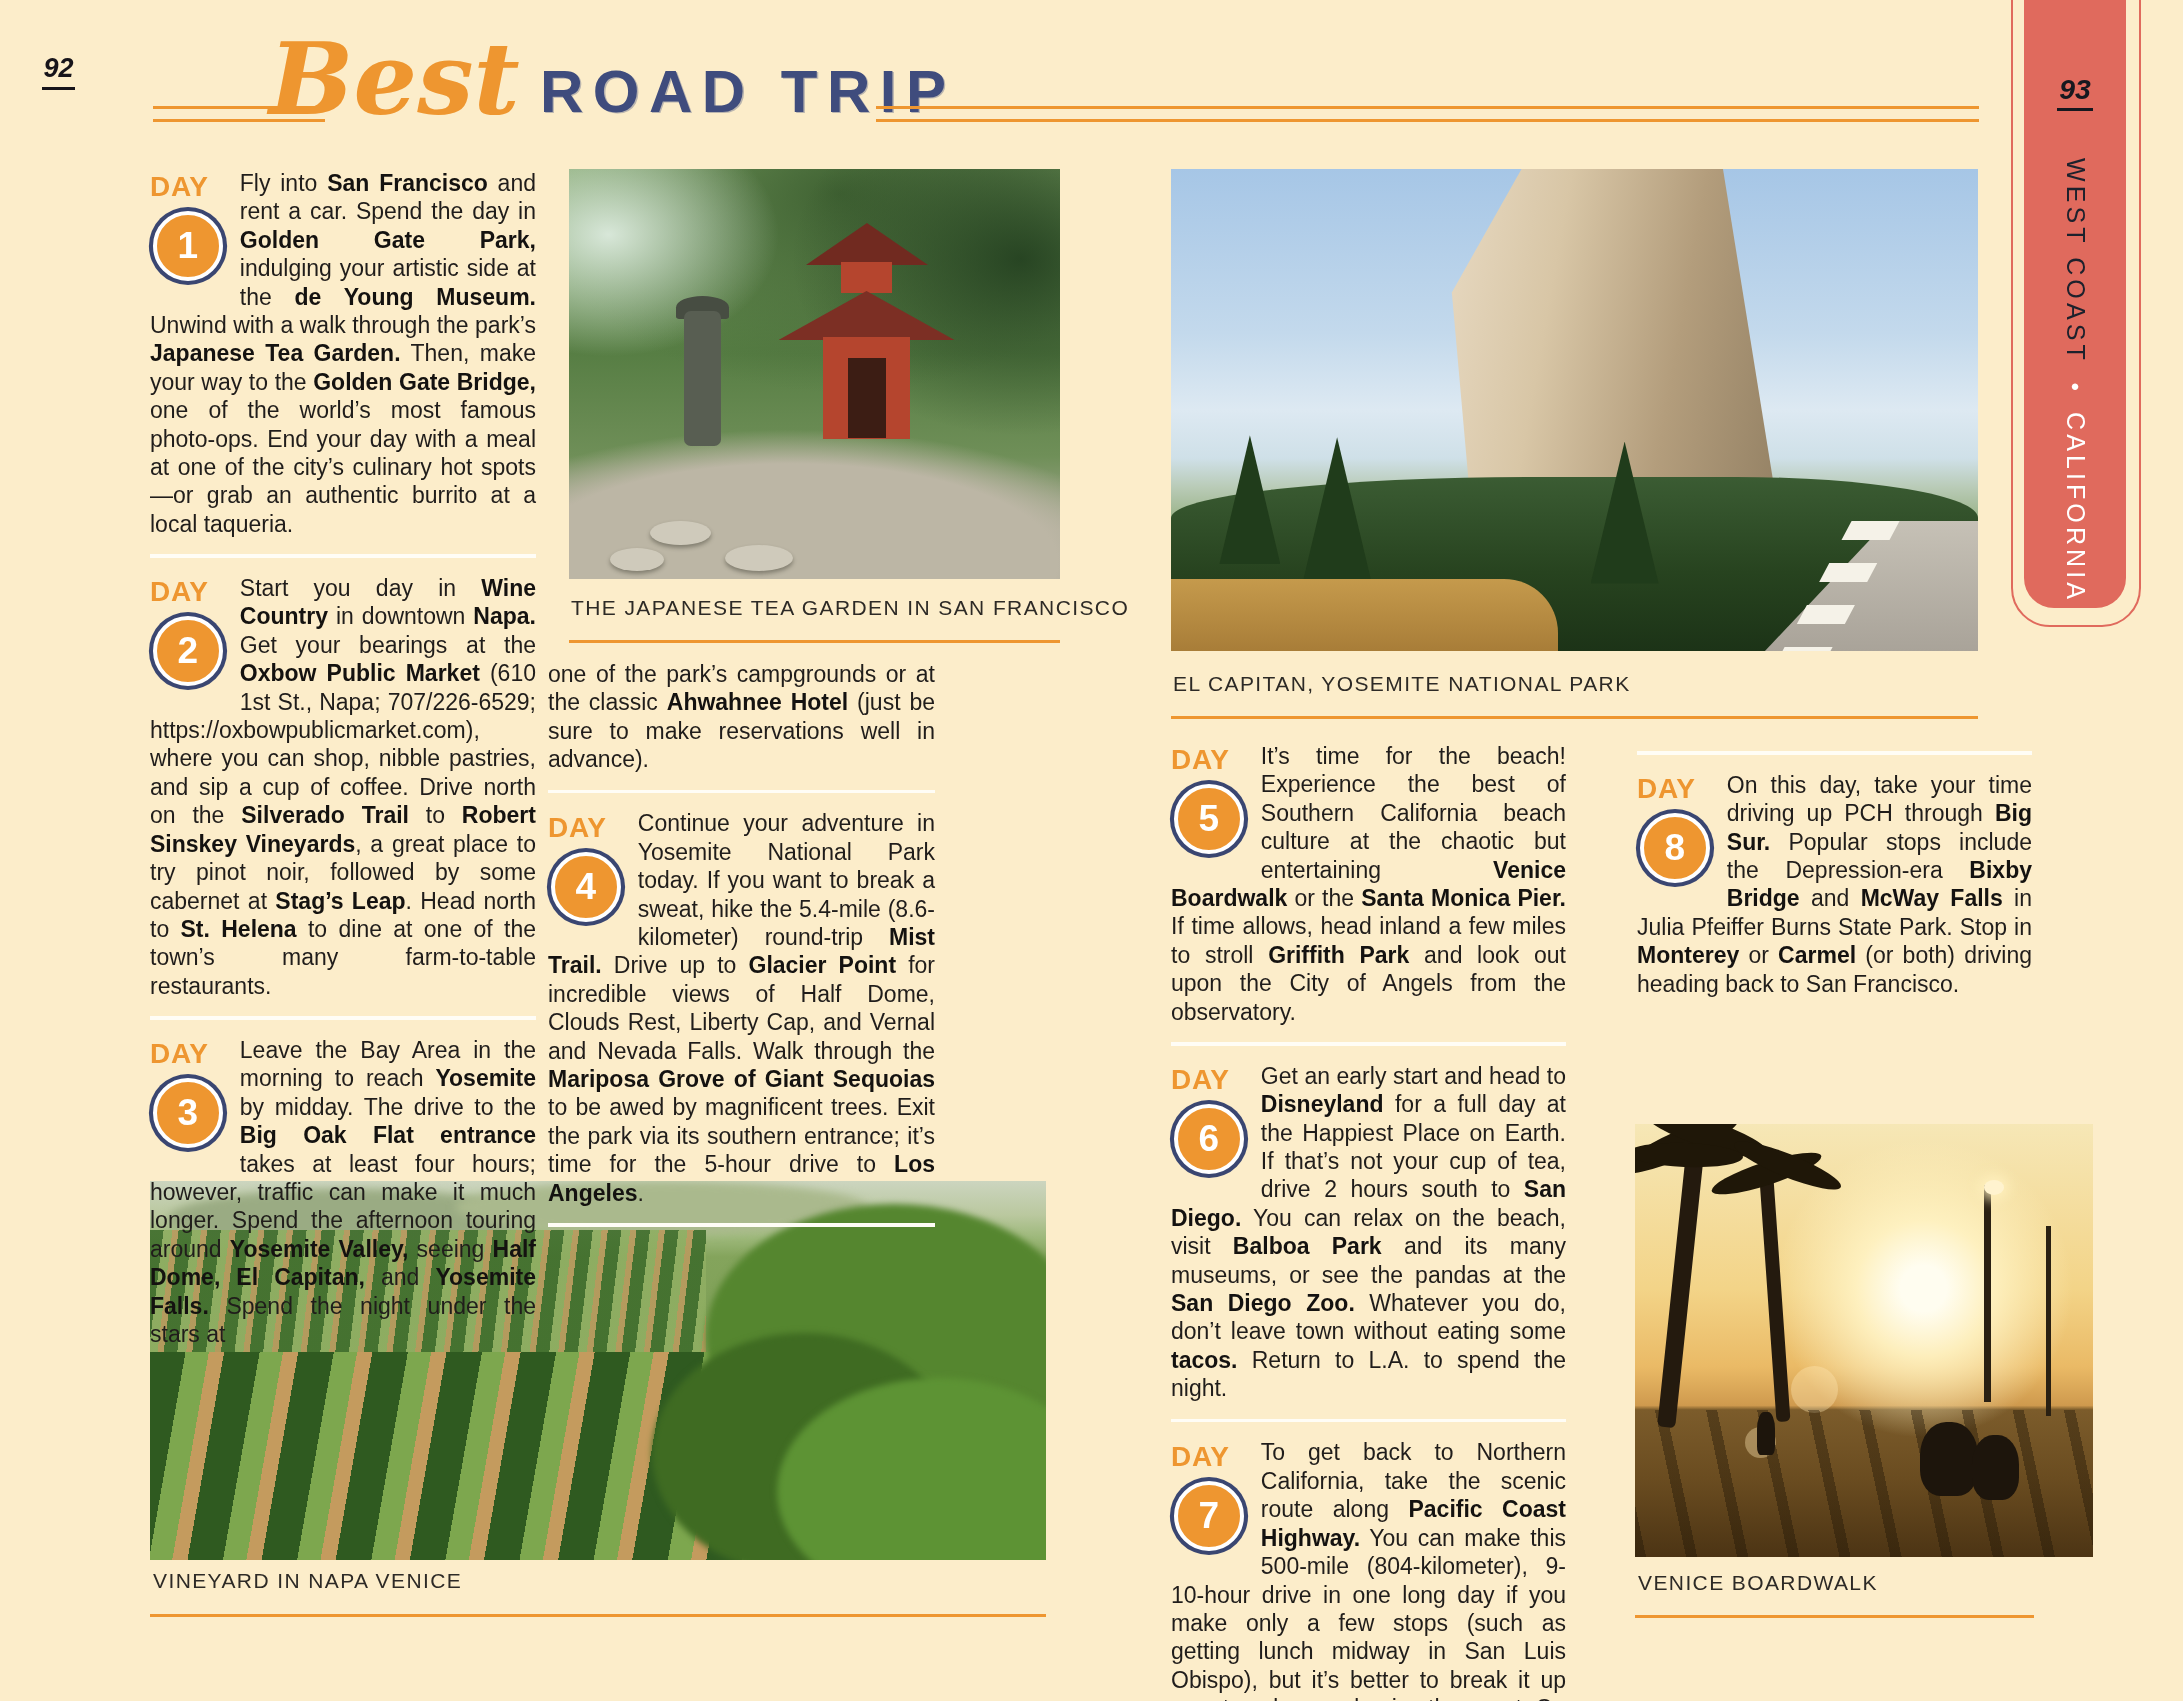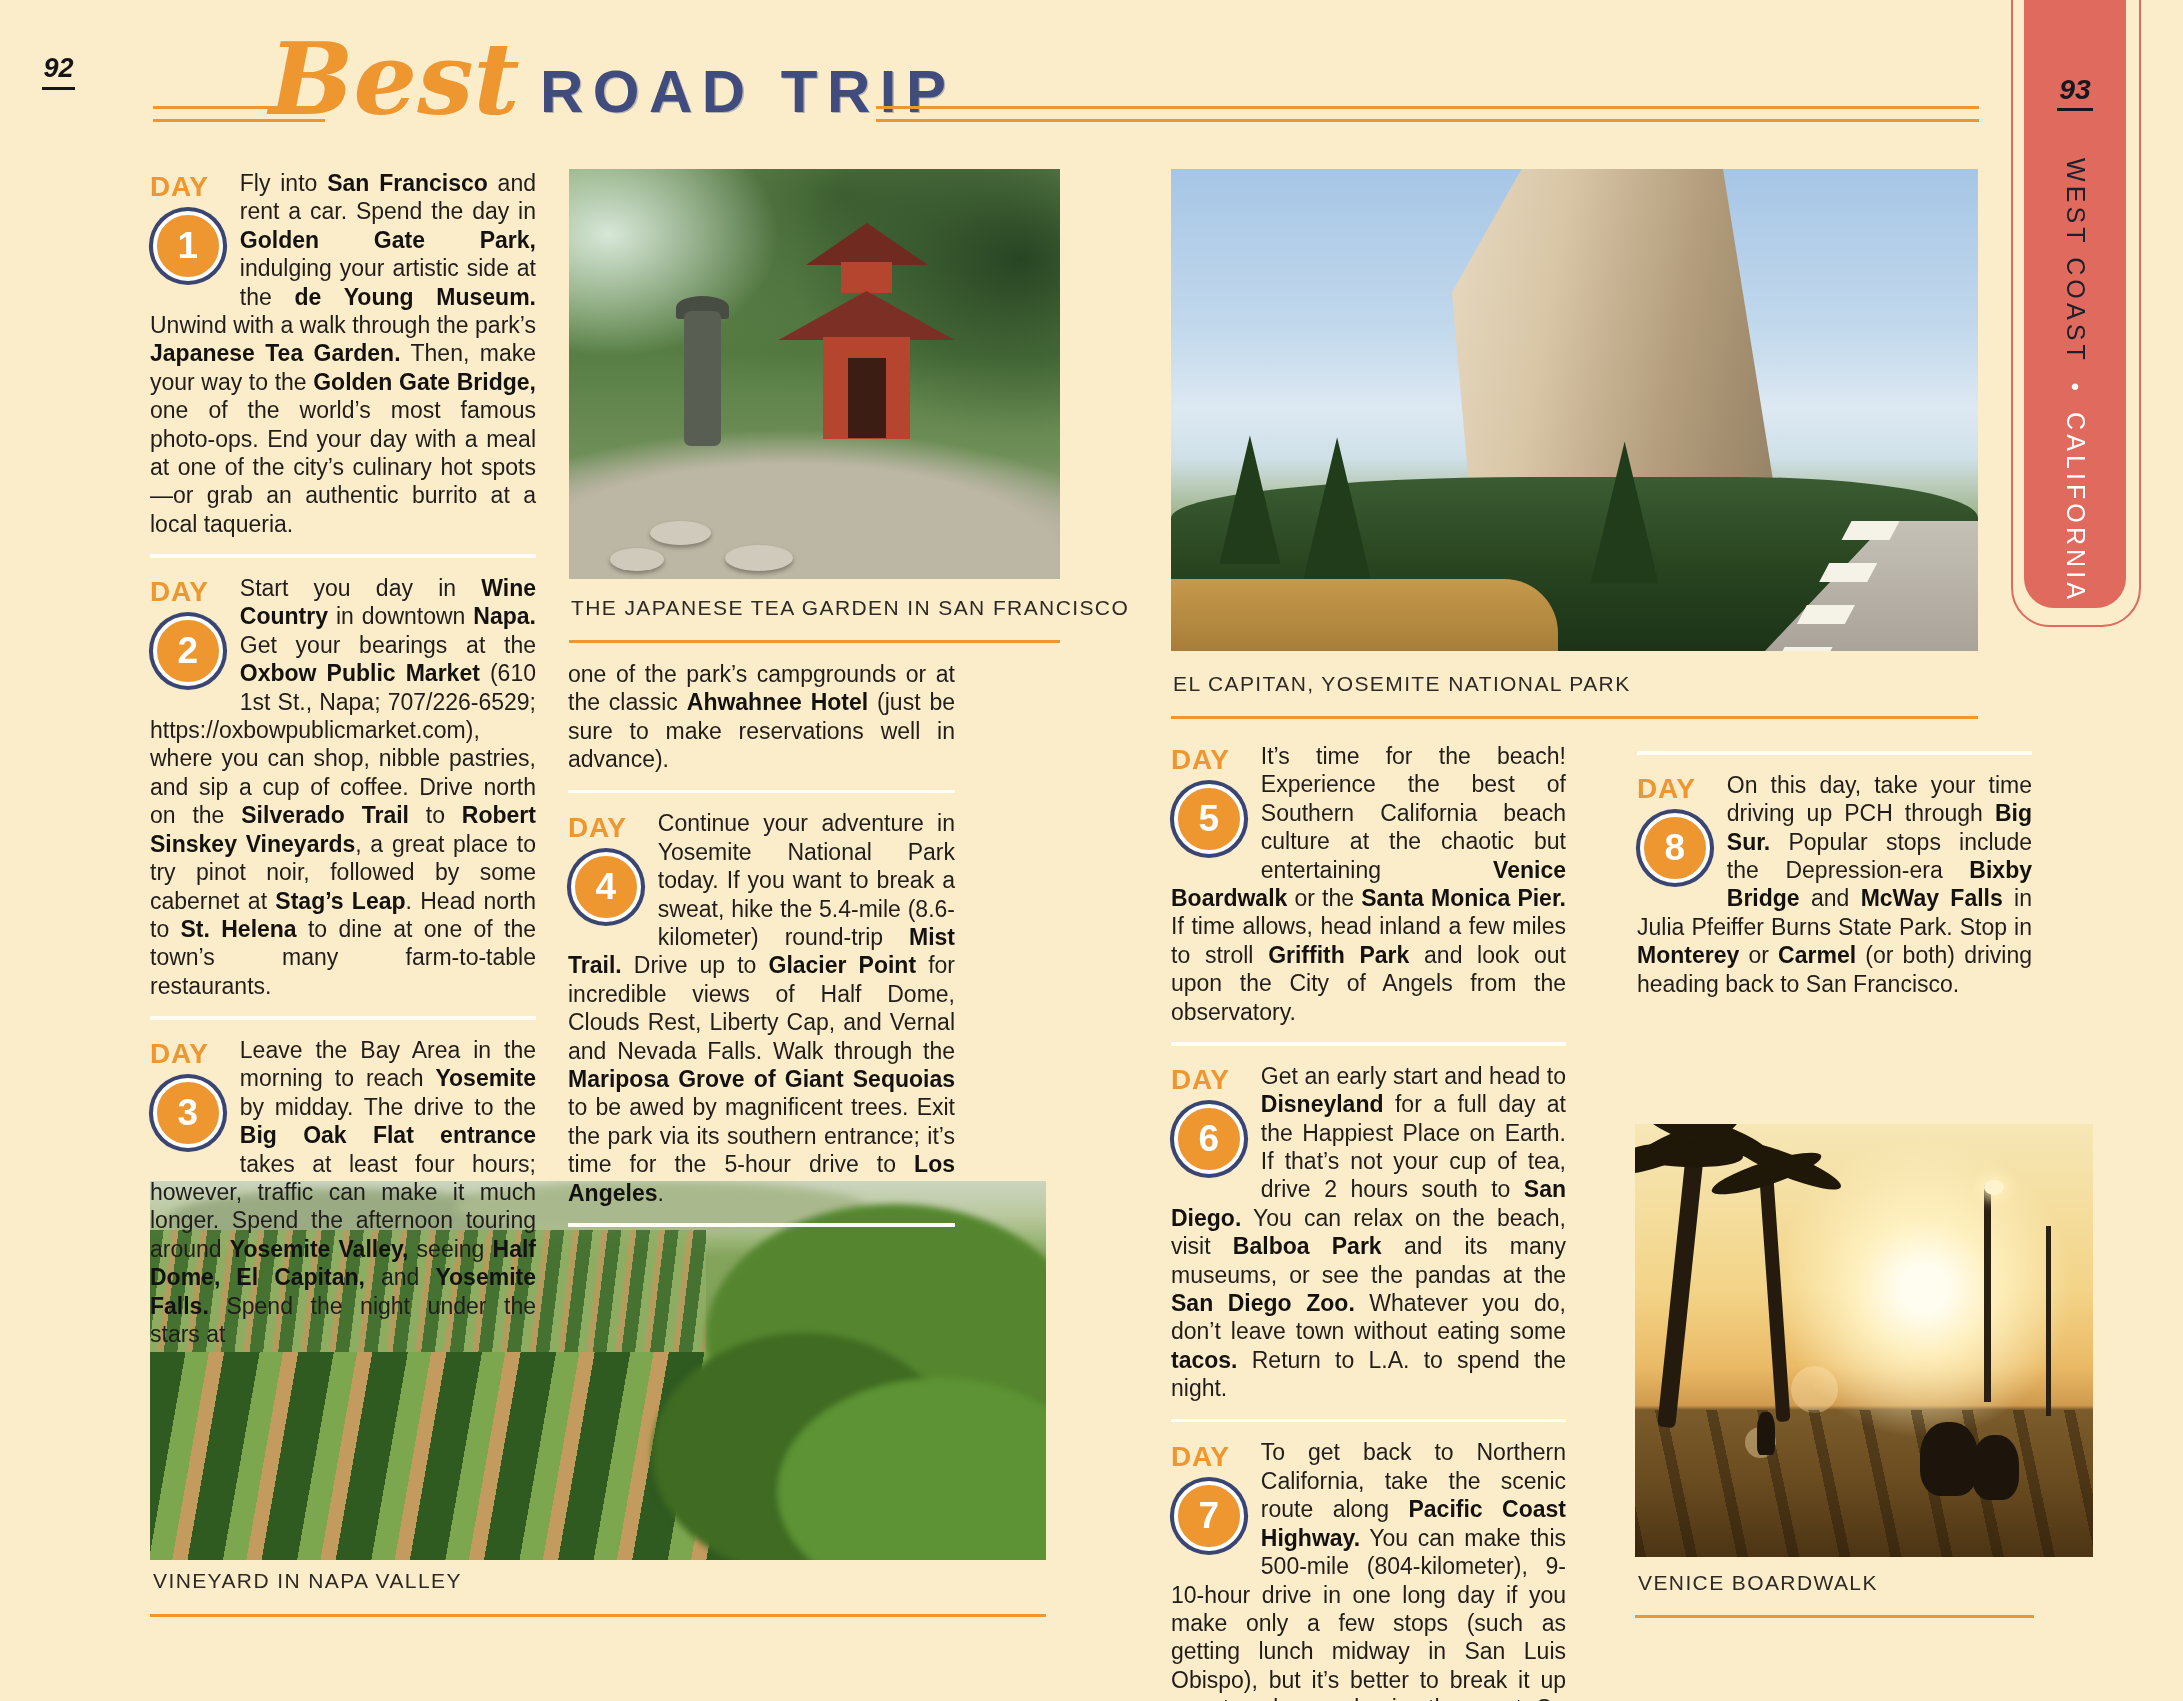--- a/index.html
+++ b/index.html
@@ -136,21 +136,21 @@
   }
   .trunk{position:absolute;background:#241a0e;border-radius:5.4px;}
   .frond{position:absolute;background:#1f1708;border-radius:50%;}
   .pole{position:absolute;background:#2a2012;}
   .lamp{position:absolute;background:#fff3cf;border-radius:50%;box-shadow:0 0 12.2px 5.4px rgba(255,240,190,.8);}
   .person{position:absolute;background:#1d150c;border-radius:45% 45% 35% 35%;}
   .flare{position:absolute;border-radius:50%;background:rgba(255,232,180,.38);}
   
   .col{position:absolute;}
   #col1{left:150px;top:169px;width:386px;}
-  #col2{left:568px;top:660px;width:387px;}
+  #col2{left:548px;top:660px;width:387px;}
   #col3{left:1171px;top:742px;width:395px;}
   #col4{left:1637px;top:735px;width:395px;}
   .body-text{
     font-size:23px;line-height:28.4px;text-align:justify;margin:0;
     color:#201d1b;
   }
   .body-text b{font-weight:bold;color:#141210;}
   .section-divider{border:none;height:3.4px;background:#fffdf6;margin:16.2px 0;}
   .day-badge{float:left;width:79px;margin:1.4px 10.8px 4.1px 0;}
   .day-word{
@@ -218,21 +218,21 @@
 
 <div id="photo-vineyard" class="photo">
   <div class="vhill" style="left:2%;top:2%;width:40%;height:16%;background:#9aab83;"></div>
   <div class="vhill" style="left:34%;top:0;width:46%;height:14%;background:#aab98d;"></div>
   <div id="vine-rows-far"></div>
   <div id="vine-rows-near"></div>
   <div class="vbush" style="right:-4%;top:6%;width:42%;height:70%;background:#55862f;"></div>
   <div class="vbush" style="right:10%;top:40%;width:34%;height:64%;background:#3f6b22;"></div>
   <div class="vbush" style="right:-6%;top:52%;width:36%;height:60%;background:#5d9334;"></div>
 </div>
-<div class="caption" style="left:153px;top:1569px;">VINEYARD IN NAPA VALLEY</div>
+<div class="caption" style="left:153px;top:1569px;">VINEYARD IN NAPA VENICE</div>
 <div class="caprule" style="left:150px;top:1614px;width:896px;"></div>
 
 <div id="photo-venice" class="photo">
   <div class="flare" style="left:34%;top:56%;width:47px;height:47px;"></div>
   <div class="flare" style="left:24%;top:70%;width:31px;height:31px;"></div>
   <div id="venice-shadows"></div>
   <div class="trunk" style="left:37px;top:20.3px;width:17.6px;height:284px;transform:rotate(6deg);"></div>
   <div class="frond" style="left:-20.3px;top:6.8px;width:129px;height:27px;transform:rotate(-24deg);"></div>
   <div class="frond" style="left:6.8px;top:-4.1px;width:129px;height:27px;transform:rotate(18deg);"></div>
   <div class="frond" style="left:-6.8px;top:19px;width:115px;height:24.4px;transform:rotate(2deg);"></div>

